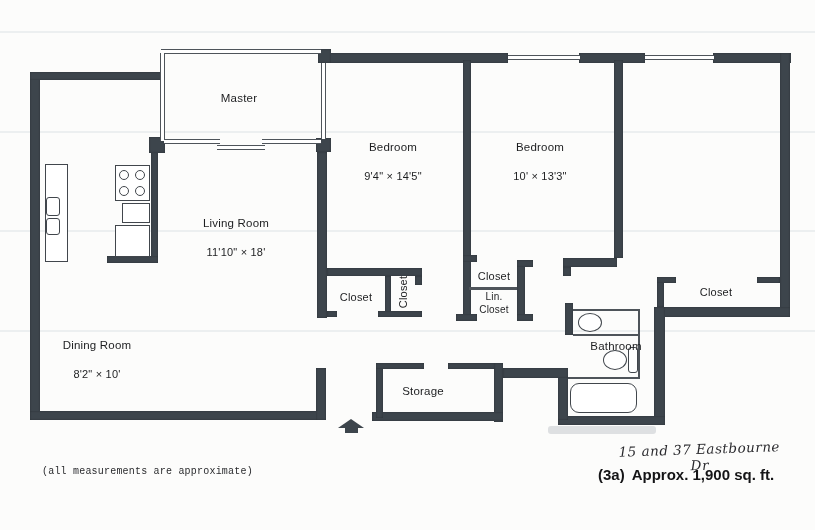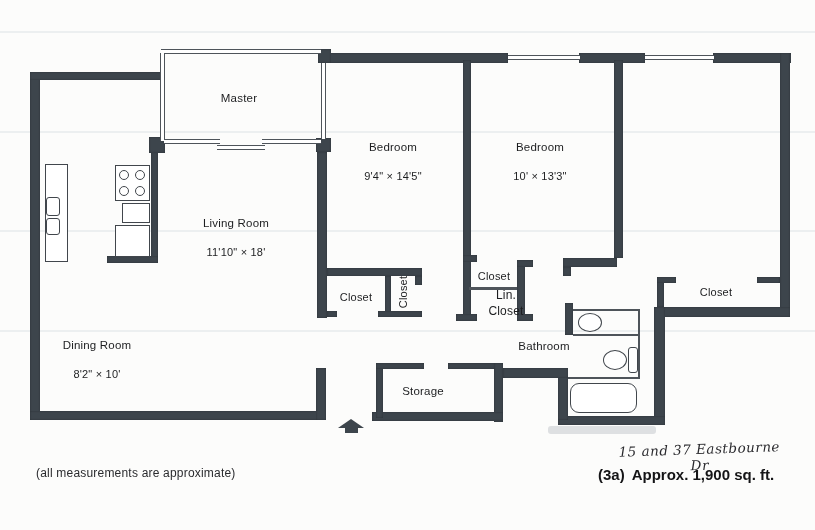--- a/index.html
+++ b/index.html
@@ -13,21 +13,21 @@
       border-top:1.3px solid var(--line,#4e545a);border-bottom:1.3px solid var(--line,#4e545a);}
   .rv{position:absolute;width:5px;box-sizing:border-box;background:#fff;
       border-left:1.3px solid var(--line,#4e545a);border-right:1.3px solid var(--line,#4e545a);}
   .tl{position:absolute;background:var(--line,#4e545a);}
   .fx{position:absolute;box-sizing:border-box;border:1.5px solid var(--fixture,#41464c);background:#fff;}
   .el{border-radius:50%;}
   .label{position:absolute;transform:translate(-50%,-50%);text-align:center;color:var(--text,#1d1e20);
          font-size:11.5px;line-height:1.28;white-space:pre-line;letter-spacing:.2px;}
   .label .dims{font-size:11px;}
   .vlabel{transform:translate(-50%,-50%) rotate(-90deg);}
-  .note{position:absolute;left:36px;top:466px;font-size:12px;color:#2a2b2e;letter-spacing:.2px;}
+  .note{position:absolute;left:42px;top:466px;font-size:10px;color:#2a2b2e;letter-spacing:.2px;font-family:Liberation Mono, monospace;}
   .planline{position:absolute;left:598px;top:466px;font-size:15px;color:#141416;font-weight:bold;}
   .planline .pid{margin-right:7px;}
   .handwriting{position:absolute;left:612px;top:441px;width:175px;text-align:center;
                font-family:"DejaVu Serif",serif;font-style:italic;font-size:13.5px;color:#2a2a2e;
                letter-spacing:.5px;transform:rotate(-2deg);}
   .arrow-tri{position:absolute;left:338px;top:419px;width:0;height:0;
              border-left:13px solid transparent;border-right:13px solid transparent;
              border-bottom:9px solid var(--wall,#3d454c);}
   .arrow-base{position:absolute;left:345px;top:428px;width:13px;height:5px;background:var(--wall,#3d454c);}
 </style>
@@ -137,33 +137,33 @@
     <div>Living Room</div>
     <div class="dims">11'10" × 18'</div>
   </div>
   <div class="label" style="left:97px;top:359px">
     <div>Dining Room</div>
     <div class="dims">8'2" × 10'</div>
   </div>
   <div class="label" style="left:423px;top:391px">
     <div>Storage</div>
   </div>
-  <div class="label" style="left:544px;top:346px">
+  <div class="label" style="left:616px;top:346px">
     <div>Bathroom</div>
   </div>
   <div class="label" style="left:356px;top:297px;font-size:11px">
     <div>Closet</div>
   </div>
   <div class="label vlabel" style="left:403px;top:292px;font-size:11px">
     <div>Closet</div>
   </div>
   <div class="label" style="left:494px;top:276px;font-size:11px">
     <div>Closet</div>
   </div>
-  <div class="label" style="left:506px;top:304px;font-size:12px">
+  <div class="label" style="left:494px;top:304px;font-size:10px">
     <div>Lin.
 Closet</div>
   </div>
   <div class="label" style="left:716px;top:292px;font-size:11px">
     <div>Closet</div>
   </div>
 
   <div class="note">(all measurements are approximate)</div>
   <div class="handwriting">15 and 37 Eastbourne Dr</div>
   <div class="planline">

